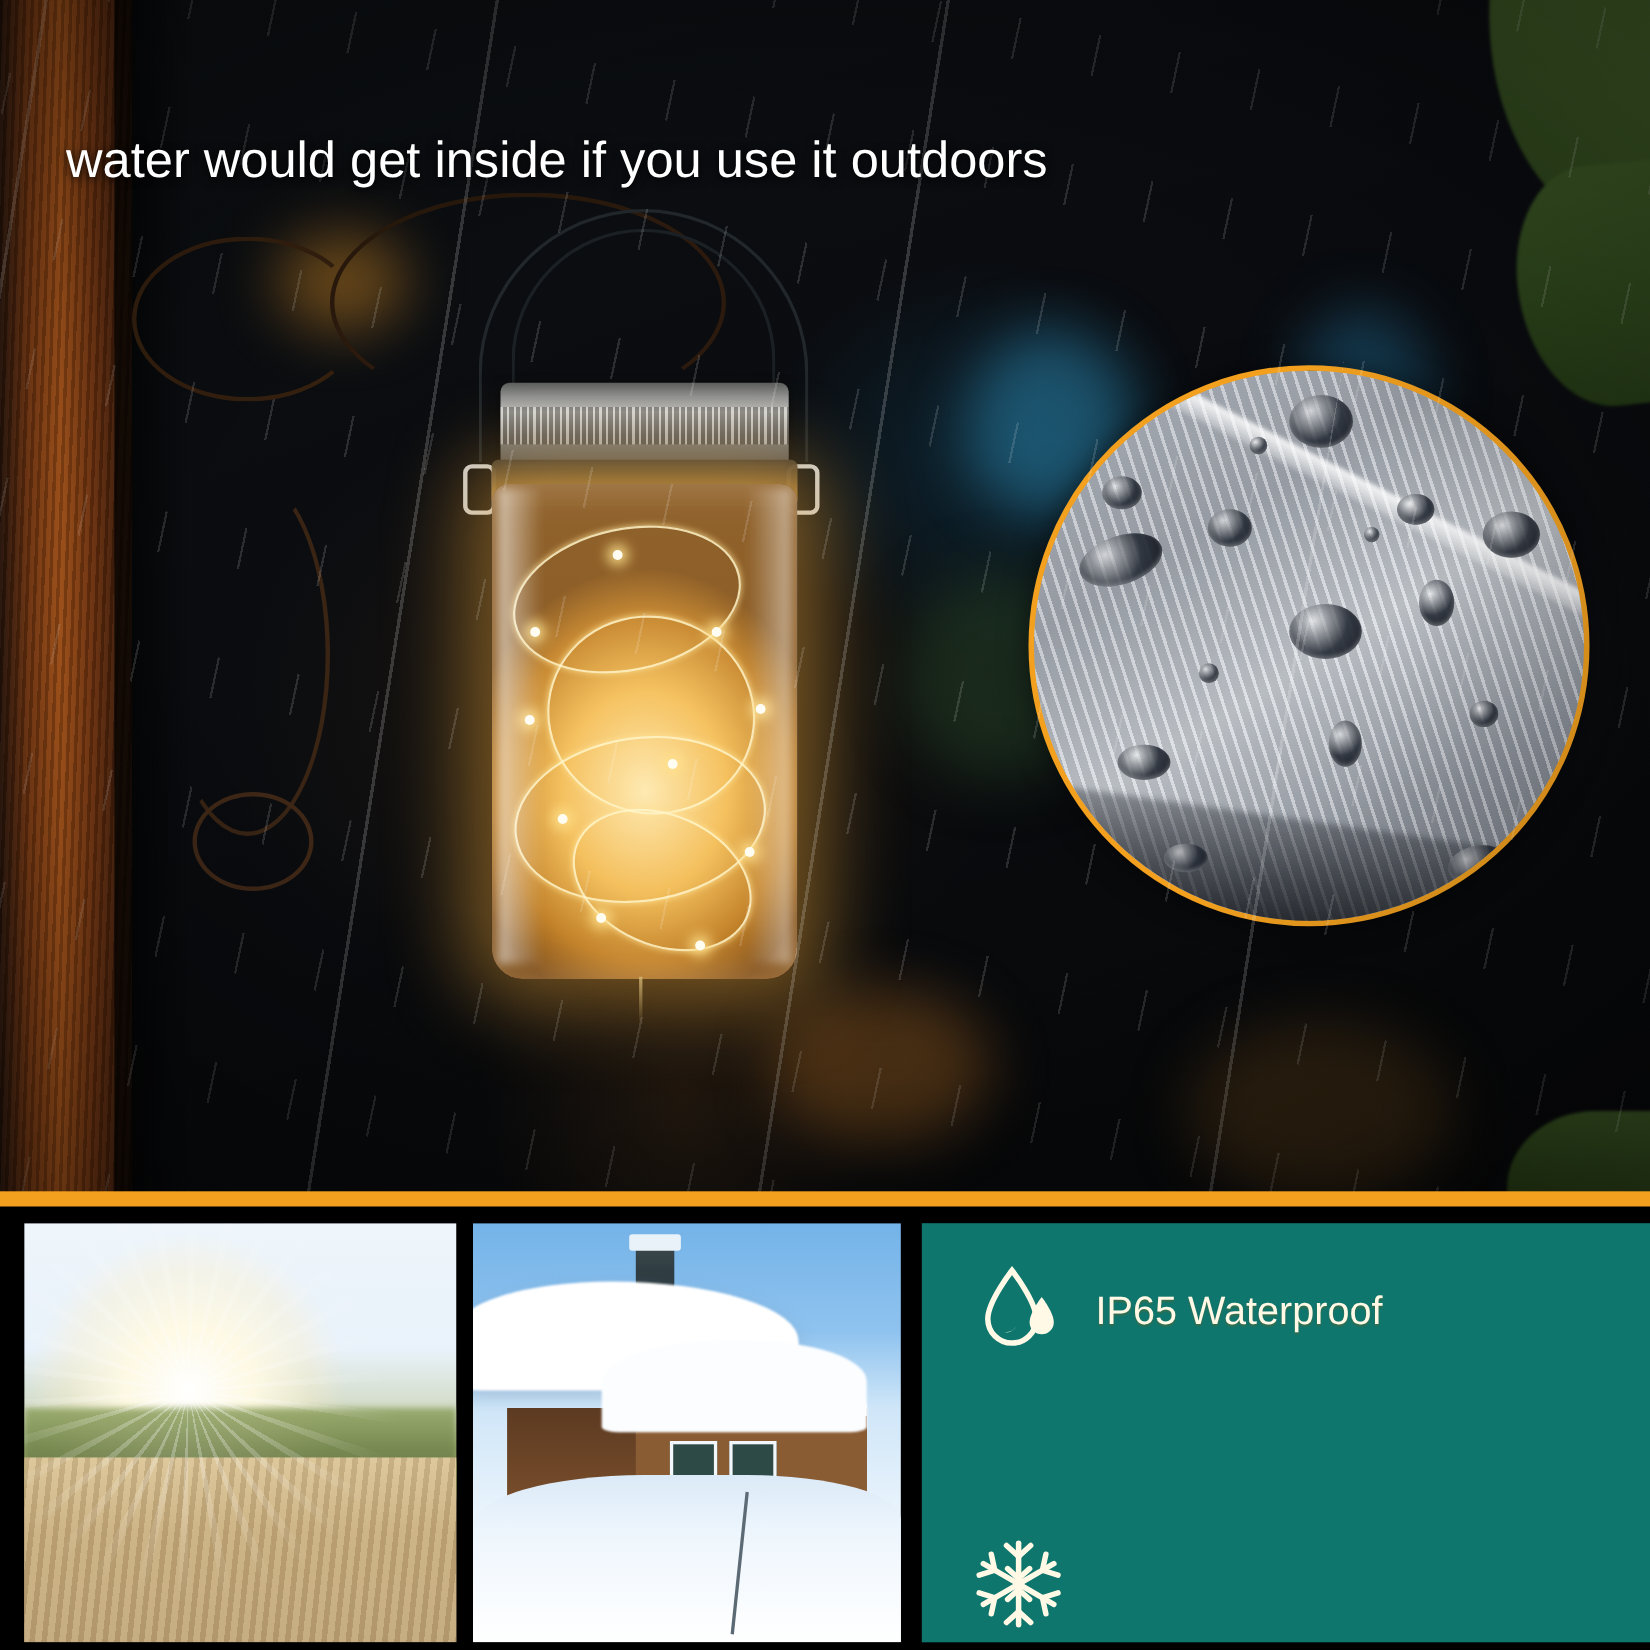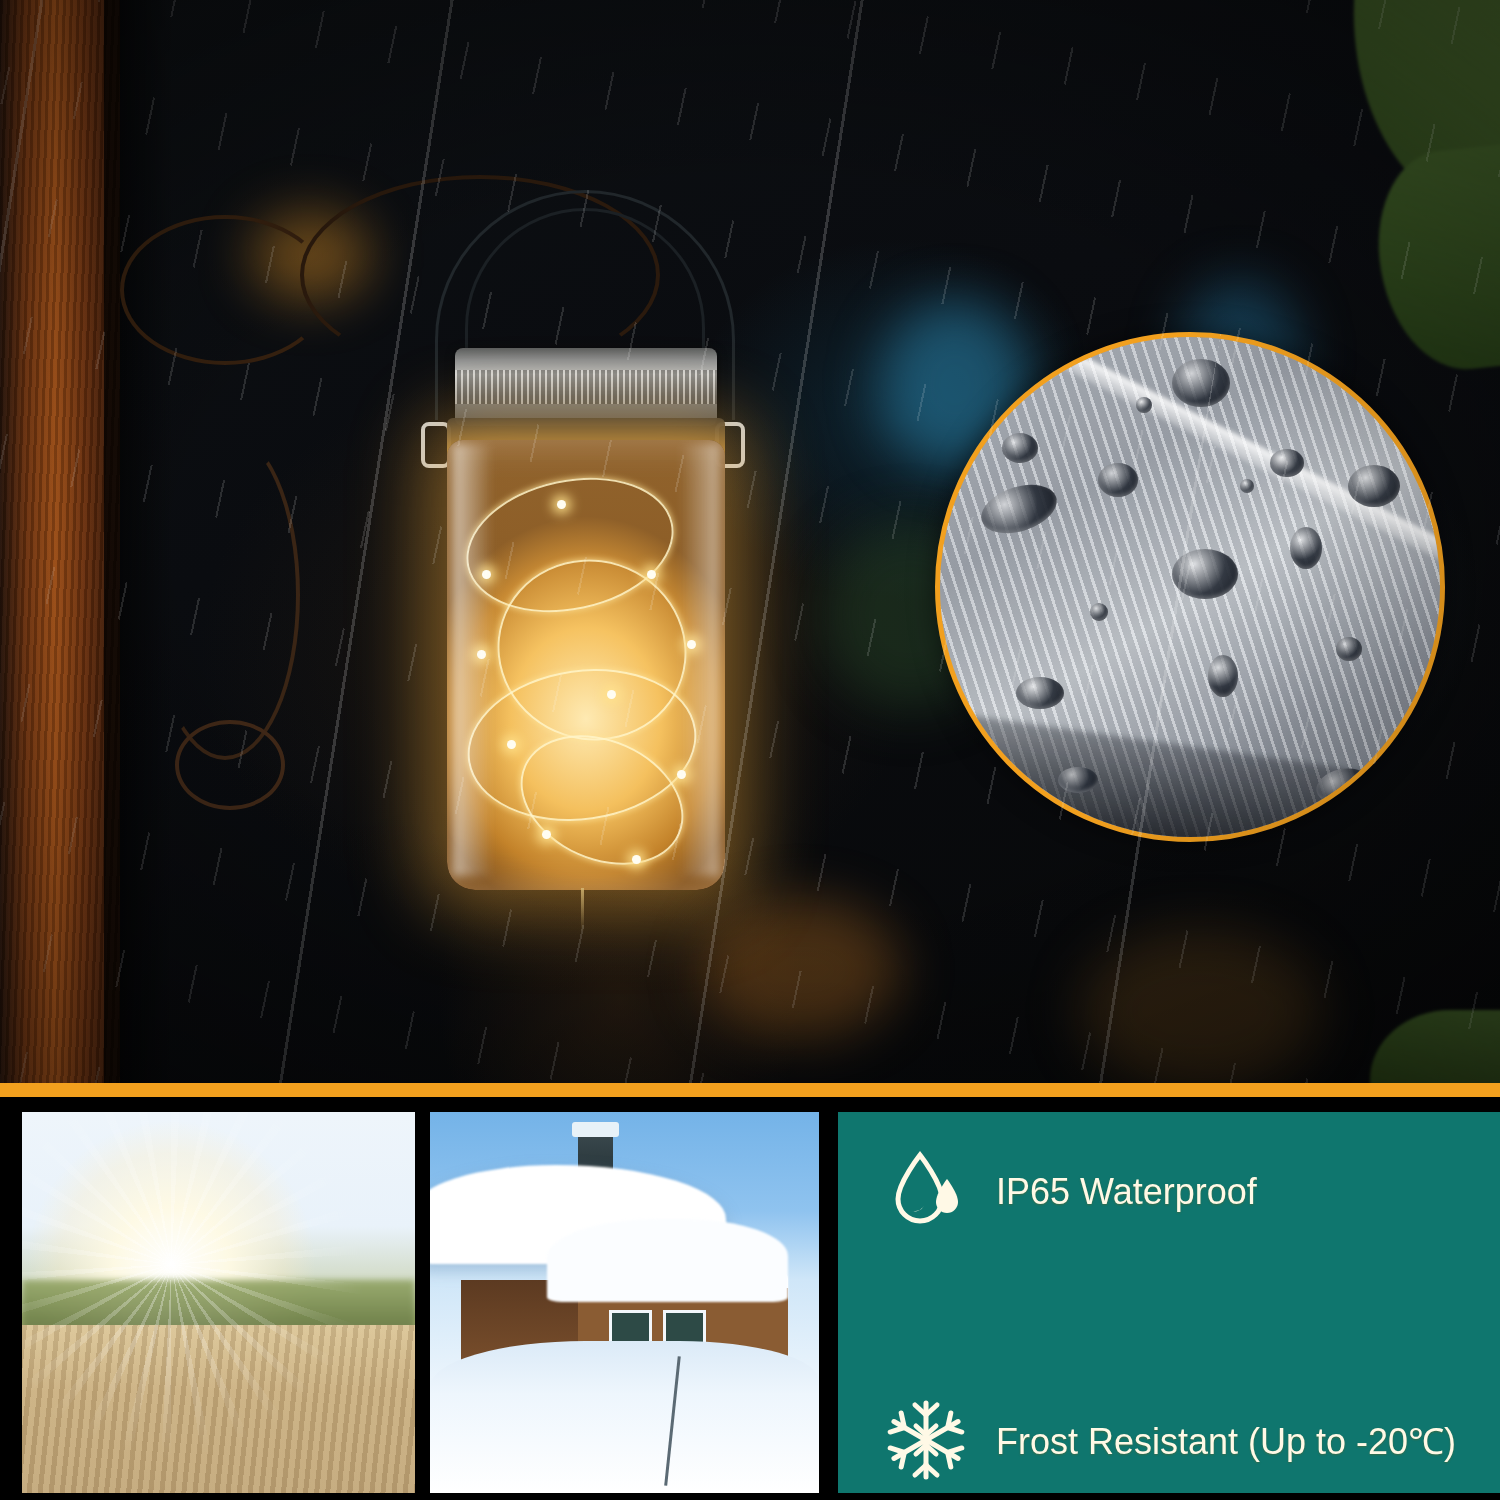--- a/index.html
+++ b/index.html
@@ -257,20 +257,21 @@
       <div class="drop" style="left:196px;top:60px;width:16px;height:16px;"></div>
       <div class="drop" style="left:300px;top:142px;width:14px;height:14px;"></div>
       <div class="drop" style="left:118px;top:430px;width:40px;height:26px;"></div>
     </div>
 
     <div class="rain"></div>
     <div class="rain2"></div>
     <div class="vignette"></div>
 
     <div class="subtitle">
+      <div>water would get inside if you use it outdoors</div>
     </div>
   </div>
 
   <div class="divider"></div>
 
   <div class="bottom">
 
     <div class="thumb left">
       <div class="sunny">
         <div class="treeline"></div>
@@ -334,18 +335,17 @@
               <g transform="rotate(120 43 43)">
                 <line x1="43" y1="6" x2="43" y2="80"></line>
                 <line x1="43" y1="18" x2="32" y2="8"></line>
                   <line x1="43" y1="18" x2="54" y2="8"></line>
                 <line x1="43" y1="68" x2="32" y2="78"></line>
                   <line x1="43" y1="68" x2="54" y2="78"></line>
               </g>
             </g>
           </svg>
         </div>
-        <div class="f-label">Frost Resistant (Up to -20℃)</div>
       </div>
 
     </div>
   </div>
 </div>
 
 </body></html>

